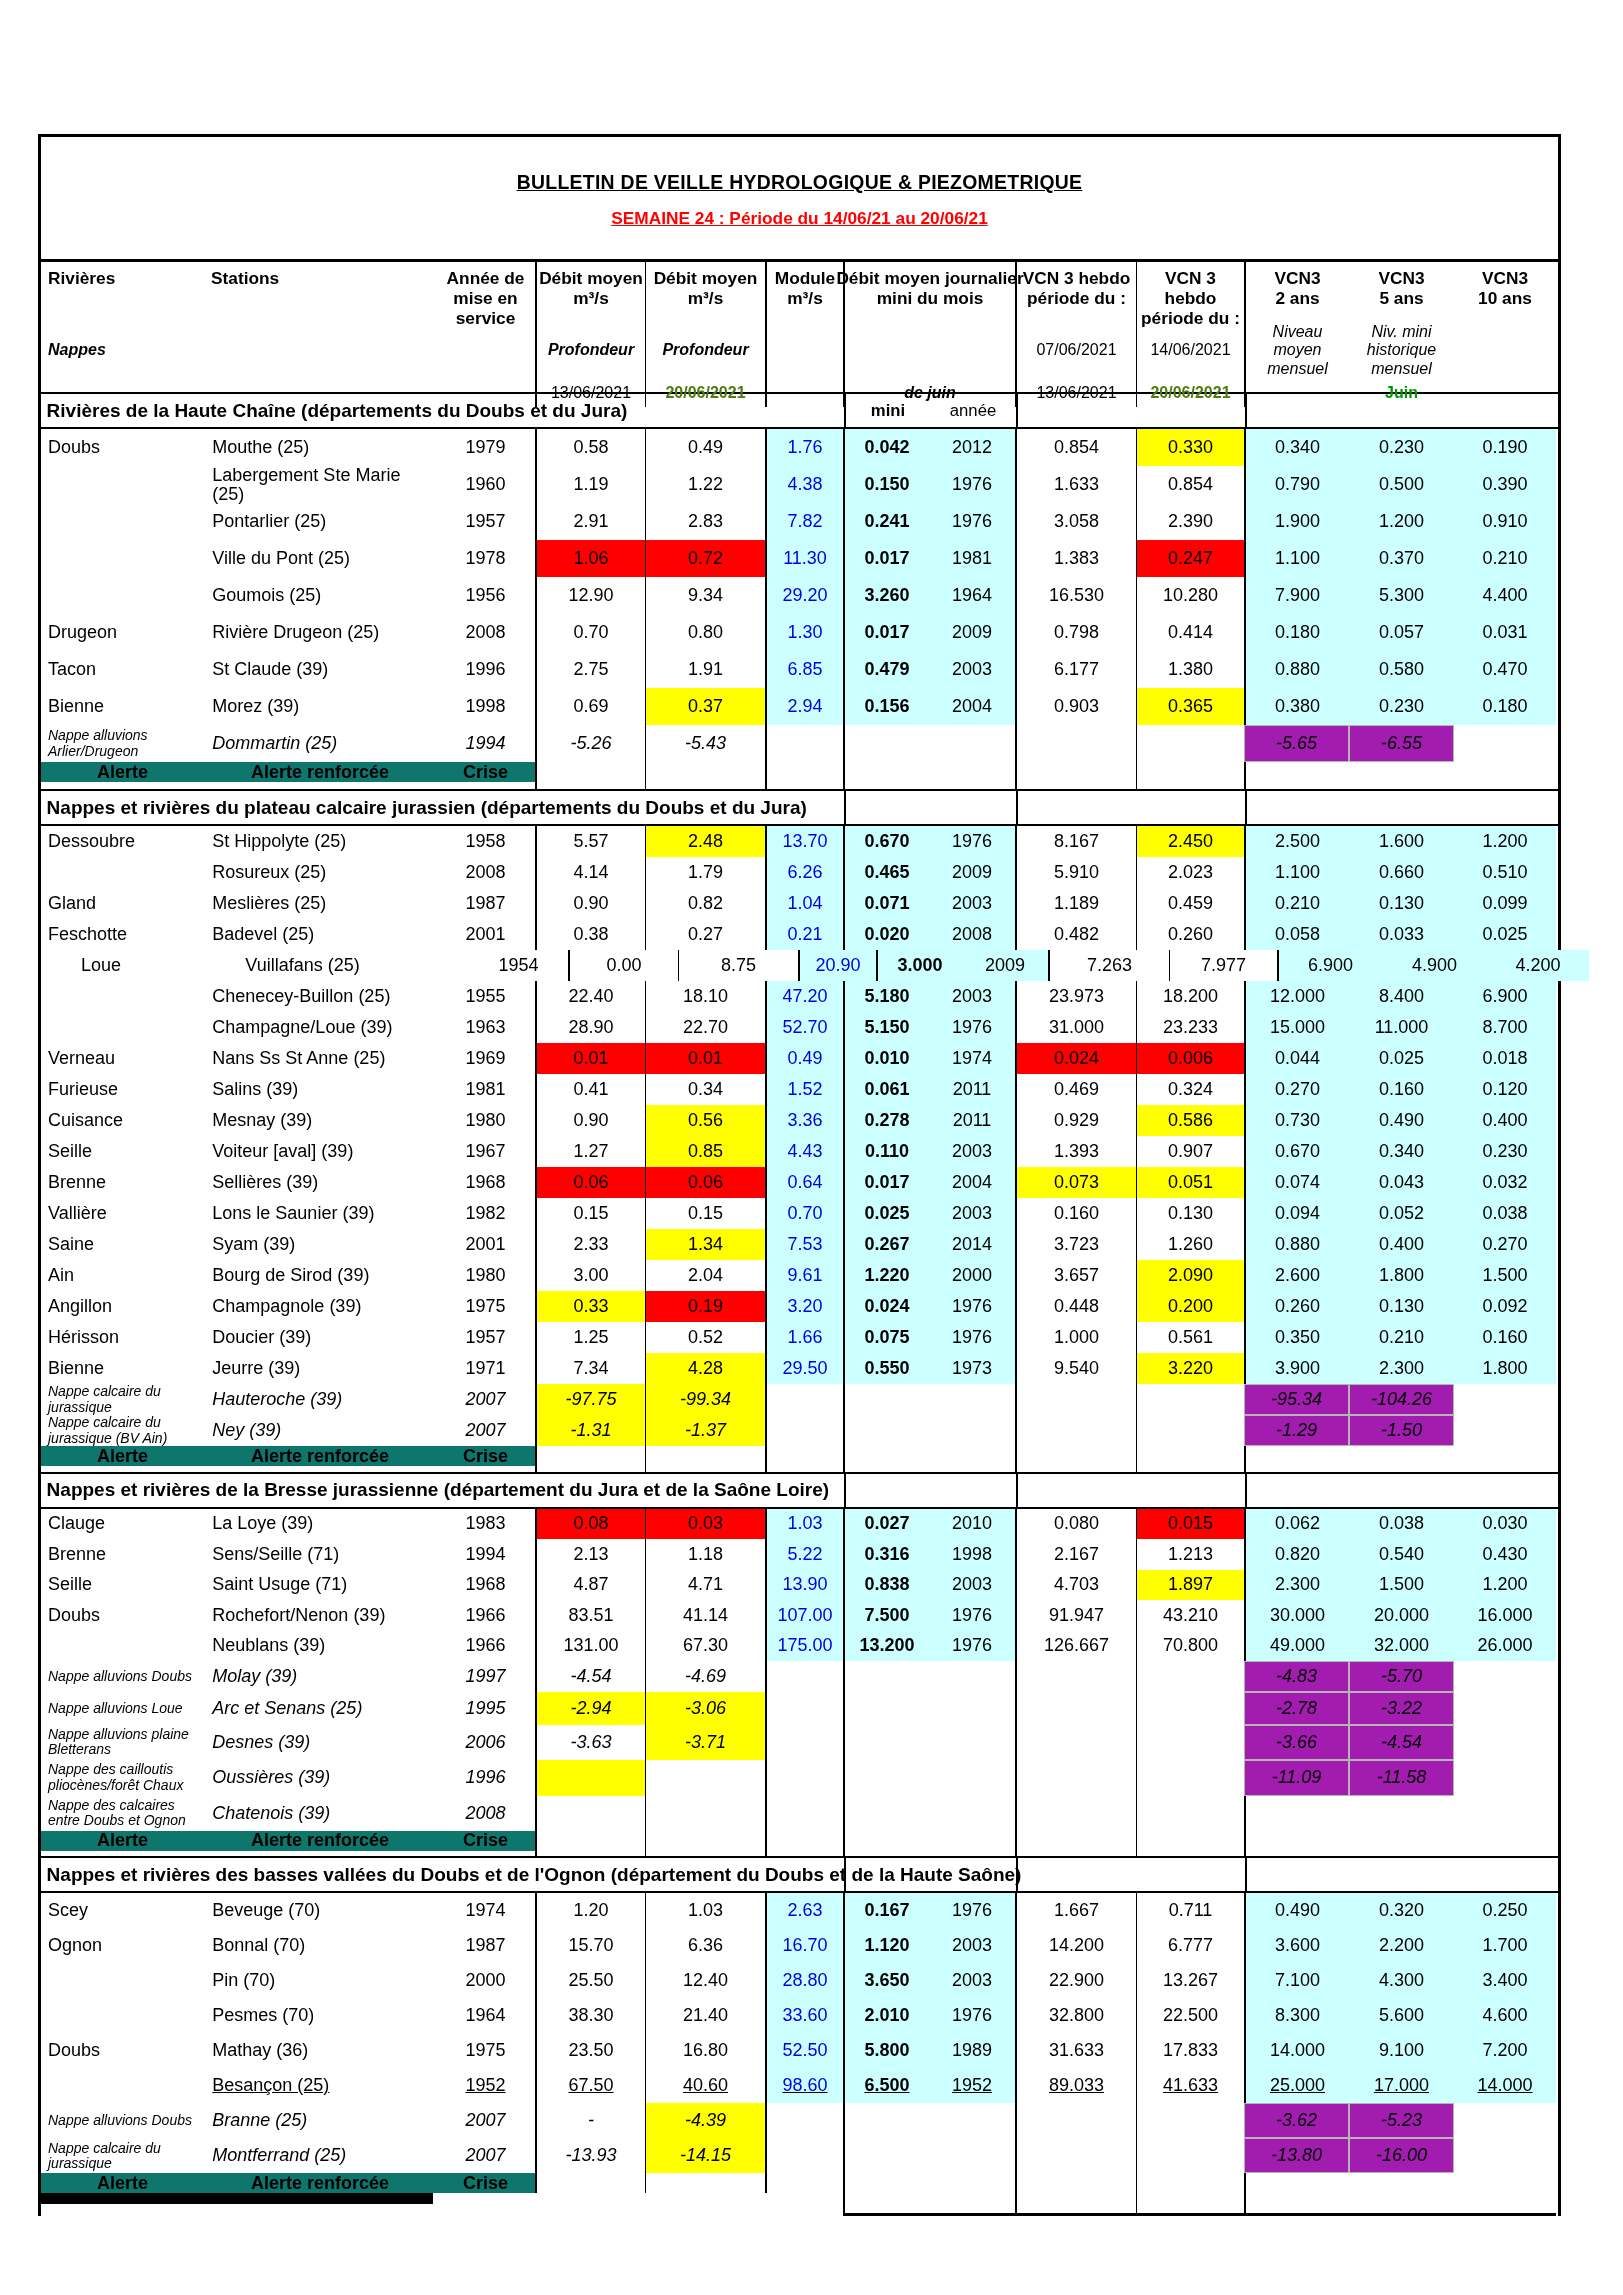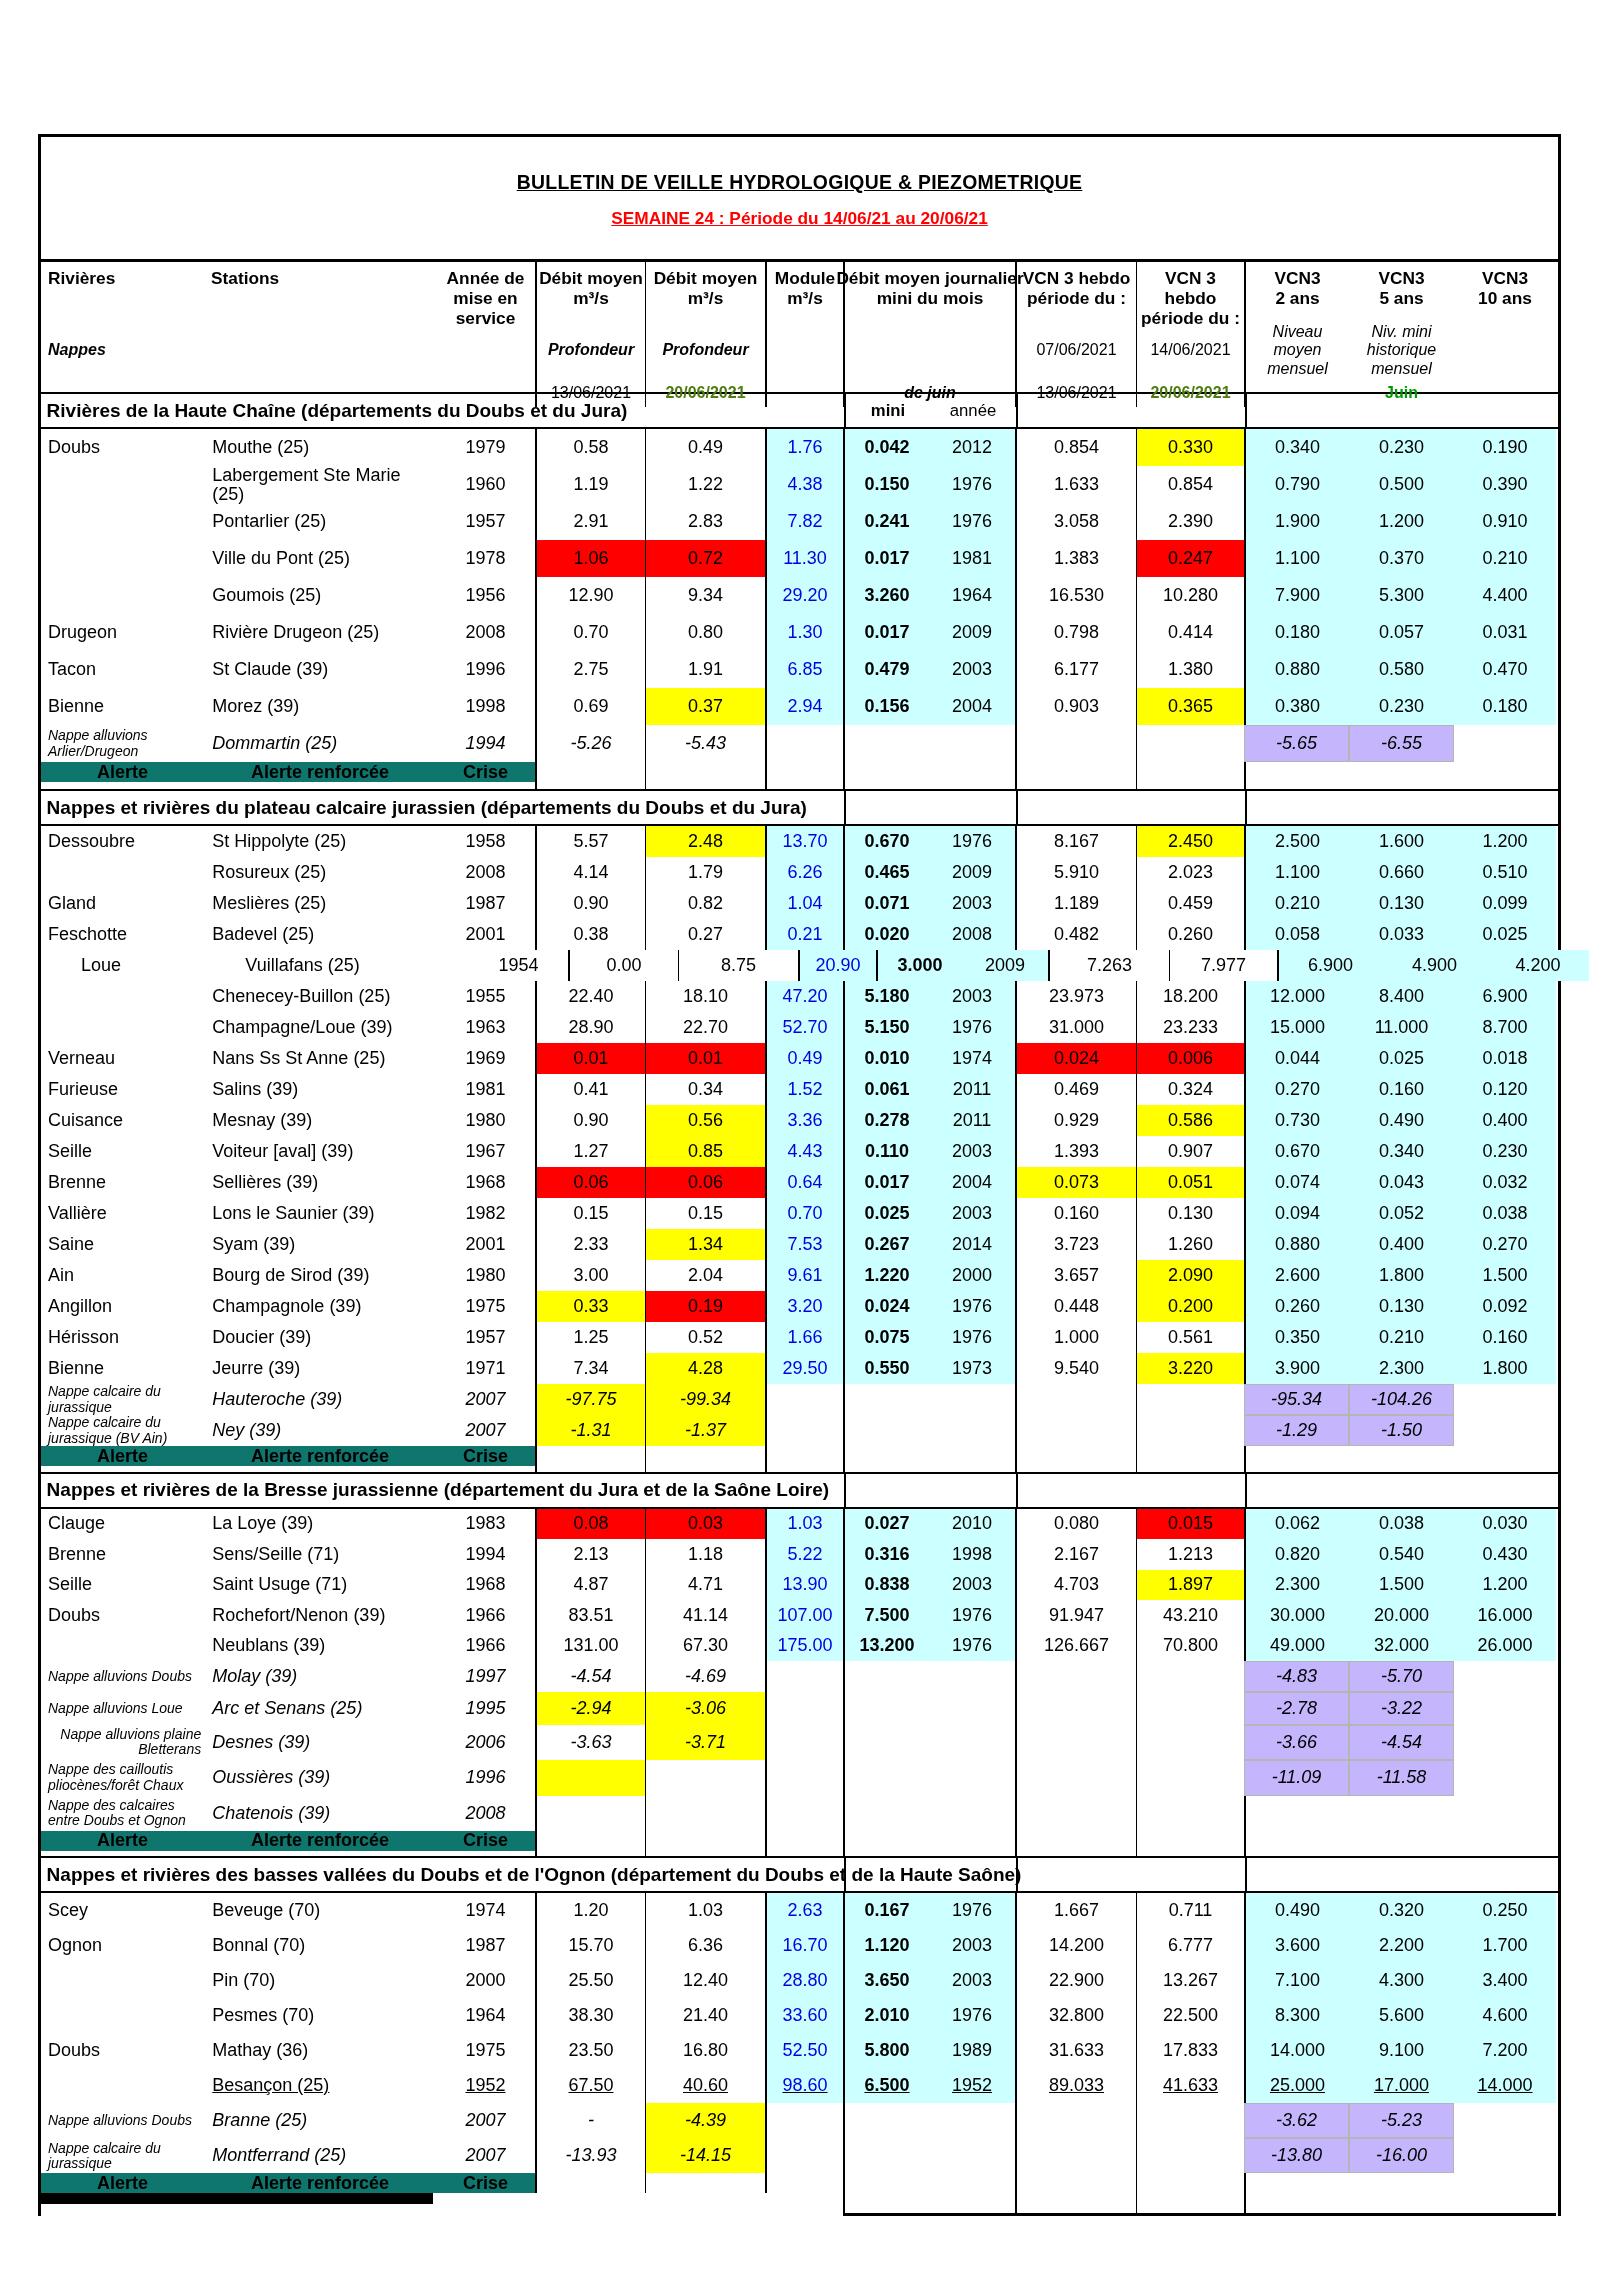--- a/index.html
+++ b/index.html
@@ -30,21 +30,21 @@
   .cell{box-sizing:border-box;display:flex;align-items:center;justify-content:center;font-size:18px;overflow:visible;line-height:1.05;}
   .cell.c1{justify-content:flex-start;padding-left:7px;}
   .cell.c2{justify-content:flex-start;padding-left:8.3px;}
   .bL4{border-left:2.8px solid #000;} .bL2{border-left:1.4px solid #000;}
   .cyan{background:#ccffff;} .yellow{background:#ffff00;} .red{background:#ff0000;}
   .graycell{background:#0f766e;font-weight:bold;}
   .bold{font-weight:bold;}
   .bluetxt{color:#0000e0;}
   .nappe .cell{font-style:italic;}
   .nappe .c1{font-size:14px;line-height:1.08;padding-right:2.8px;}
-  .nbox{background:#c4b5fd;border:1.4px solid #b5b5b5;}
+  .nbox{background:#a21caf;border:1.4px solid #b5b5b5;}
   .bB5{border-bottom:3.5px solid #000;}
 
   
   .band{display:grid;grid-template-columns:803px 86px 86px 121px 108px 105px 105px 102px;height:37px;border-top:2.8px solid #000;border-bottom:2.8px solid #000;box-sizing:border-box;}
   .band-title{display:flex;align-items:center;padding-left:5.6px;font-size:19px;font-weight:bold;white-space:nowrap;}
   .bcell{box-sizing:border-box;display:flex;align-items:center;justify-content:center;font-size:16.7px;}
 
   .bar{position:absolute;left:0;top:0;width:392px;height:10.4px;background:#000;}
 </style>
 </head>
@@ -736,21 +736,21 @@
         <div class="cell c5 bL2 yellow">-3.06</div>
         <div class="cell c6 bL4"></div>
         <div class="cell c7 bL4"></div>
         <div class="cell c8"></div>
         <div class="cell c9 bL4"></div>
         <div class="cell c10 bL2"></div>
         <div class="cell c11 bL4 nbox">-2.78</div>
         <div class="cell c12 nbox">-3.22</div>
         <div class="cell c13"></div>
       </div>
-      <div class="row nappe" style="height: 35px; text-align: right;">
+      <div class="row nappe" style="height: 35px;">
         <div class="cell c1">Nappe alluvions plaine Bletterans</div>
         <div class="cell c2">Desnes (39)</div>
         <div class="cell c3">2006</div>
         <div class="cell c4 bL4">-3.63</div>
         <div class="cell c5 bL2 yellow">-3.71</div>
         <div class="cell c6 bL4"></div>
         <div class="cell c7 bL4"></div>
         <div class="cell c8"></div>
         <div class="cell c9 bL4"></div>
         <div class="cell c10 bL2"></div>

